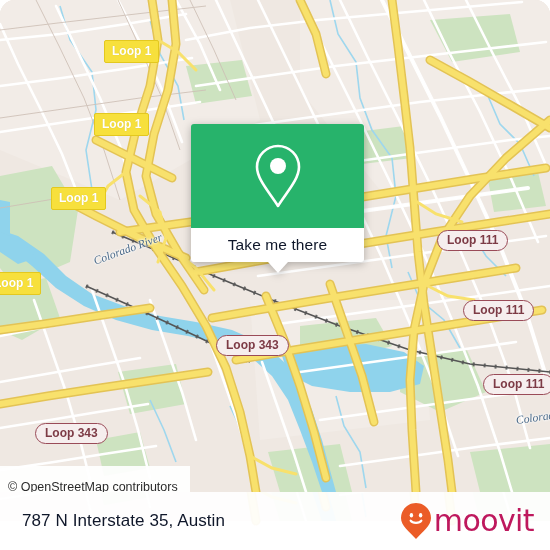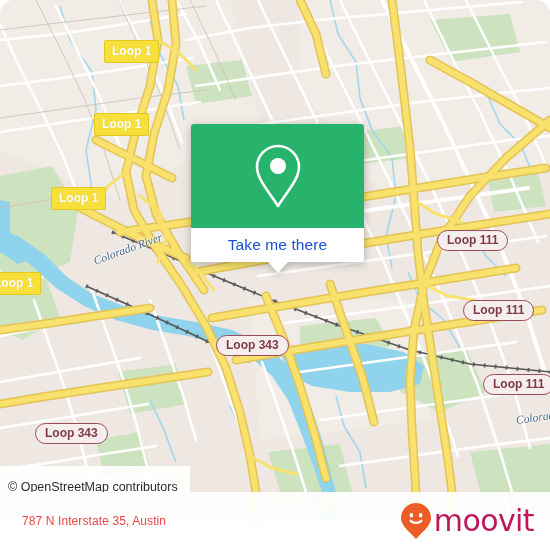--- a/index.html
+++ b/index.html
@@ -70,21 +70,21 @@
     display:flex;align-items:center;justify-content:center;
   }
   .callout-pin{display:block;}
   .callout-bottom{
     background:#ffffff;
     height:34px;
     border-radius:0 0 3px 3px;
     display:flex;align-items:center;justify-content:center;
   }
   .callout-bottom span{
-    color:#1d4ed8;font-size:15.5px;letter-spacing:.1px;
+    color:#0f172a;font-size:15.5px;letter-spacing:.1px;
   }
   .callout-tail{
     position:absolute;left:77px;top:138px;
     width:0;height:0;
     border-left:10px solid transparent;
     border-right:10px solid transparent;
     border-top:11px solid #ffffff;
   }
 
   
@@ -107,21 +107,21 @@
   .footer-ghost{
     position:absolute;left:0;top:-492px;width:550px;height:550px;
     opacity:.055;
   }
   .footer-inner{
     position:absolute;left:0;top:0;width:550px;height:58px;
     display:flex;align-items:center;justify-content:space-between;
     padding:0 16px 0 22px;box-sizing:border-box;
   }
   .footer-address{
-    font-size:12px;color:#ef4444;letter-spacing:.1px;
+    font-size:17px;color:#0f172a;letter-spacing:.1px;
     font-family:"Liberation Sans","DejaVu Sans",sans-serif;
   }
   .brand{display:flex;align-items:center;gap:2px;}
   .brand-text{
     font-size:30px;color:#be185d;letter-spacing:-.6px;
     font-family:"DejaVu Sans","Liberation Sans",sans-serif;
     font-weight:500;line-height:1;
   }
 </style>
 </head>

